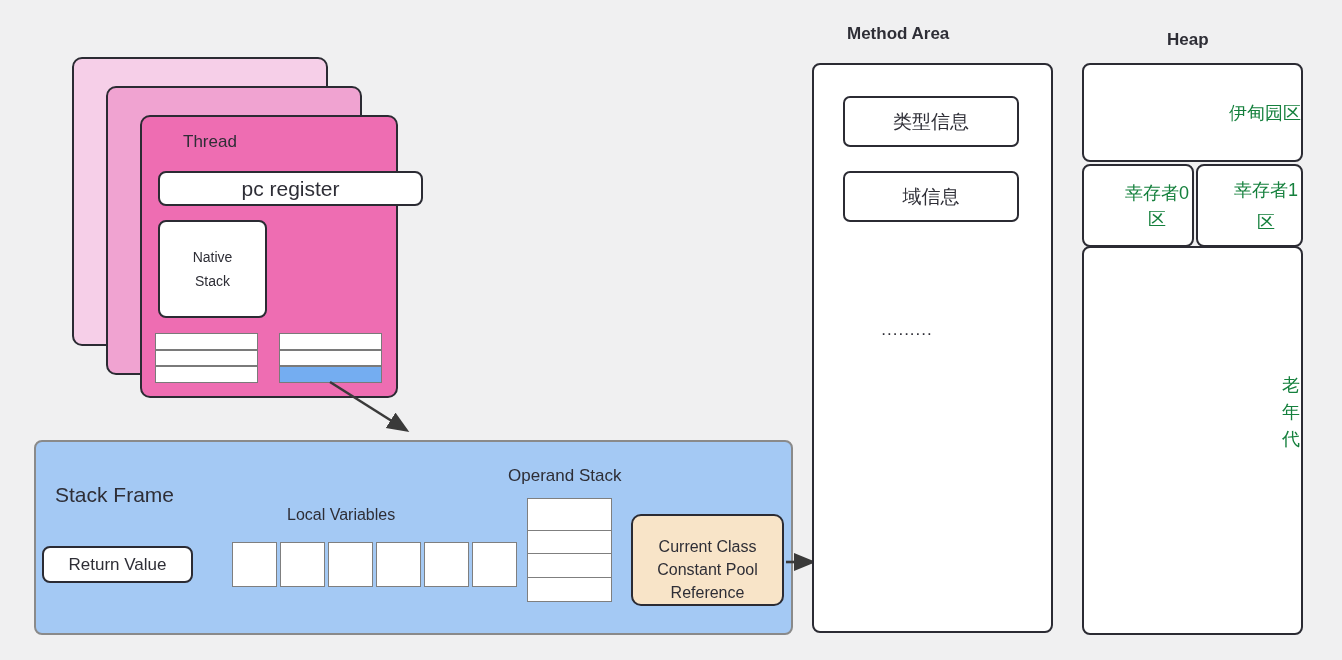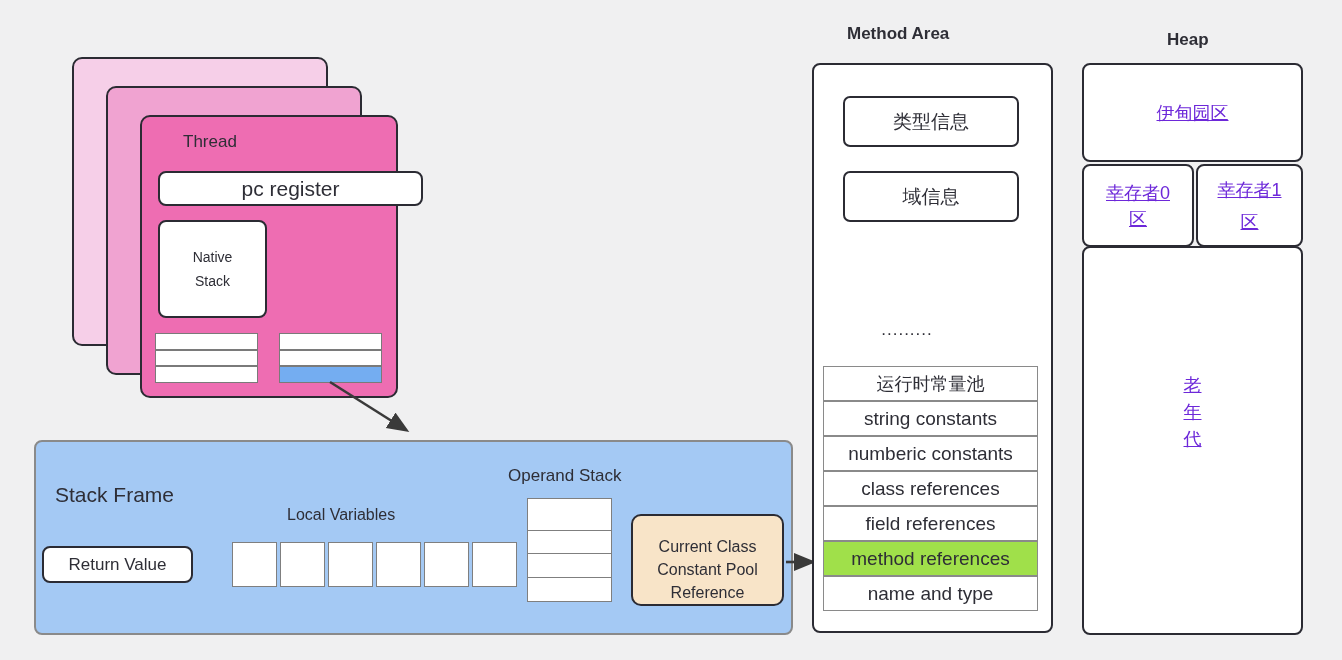--- a/index.html
+++ b/index.html
@@ -78,22 +78,22 @@
     border:1.5px solid #8a8a8a;
     display:flex;align-items:center;justify-content:center;
     font-size:19px;color:#2e2e36;white-space:nowrap;
   }
   .cp-row.cjk{font-size:18px;}
   .cp-row.highlight{background:#a0e04a;}
   
   .heap-title{left:1167px;top:30px;}
   .heap-box{
     background:#fff;border:2.5px solid #2b2b33;border-radius:8px;
-    display:flex;align-items:center;justify-content:center;
-    text-align:center;font-size:18px;color:#6d28d9;text-decoration:underline;
+    display:flex;align-items:center;justify-content:flex-end;
+    text-align:center;font-size:18px;color:#15803d;
   }
   .eden{left:1082px;top:63px;width:221px;height:99px;}
   .s0{left:1082px;top:164px;width:112px;height:83px;line-height:26px;}
   .s1{left:1196px;top:164px;width:107px;height:83px;line-height:32px;}
   .s0 span,.s1 span{display:inline-block;width:70px;}
   .oldgen{left:1082px;top:246px;width:221px;height:389px;align-items:flex-start;}
   .oldgen span{
     display:inline-block;width:20px;word-break:break-all;
     line-height:27px;margin-top:124px;
   }
@@ -180,29 +180,20 @@
 
   <div class="abs ma-info" style="top:96px;">
     <span>类型信息</span>
   </div>
   <div class="abs ma-info" style="top:171px;">
     <span>域信息</span>
   </div>
 
   <div class="abs ma-dots">.........</div>
 
-  <div class="abs cp-table">
-    <div class="cp-row cjk">运行时常量池</div>
-    <div class="cp-row">string constants</div>
-    <div class="cp-row">numberic constants</div>
-    <div class="cp-row">class references</div>
-    <div class="cp-row">field references</div>
-    <div class="cp-row highlight">method references</div>
-    <div class="cp-row">name and type</div>
-  </div>
 
   <div class="abs section-title heap-title">Heap</div>
 
   <div class="abs heap-box eden">
     <span>伊甸园区</span>
   </div>
   <div class="abs heap-box s0">
     <span>幸存者0区</span>
   </div>
   <div class="abs heap-box s1">

